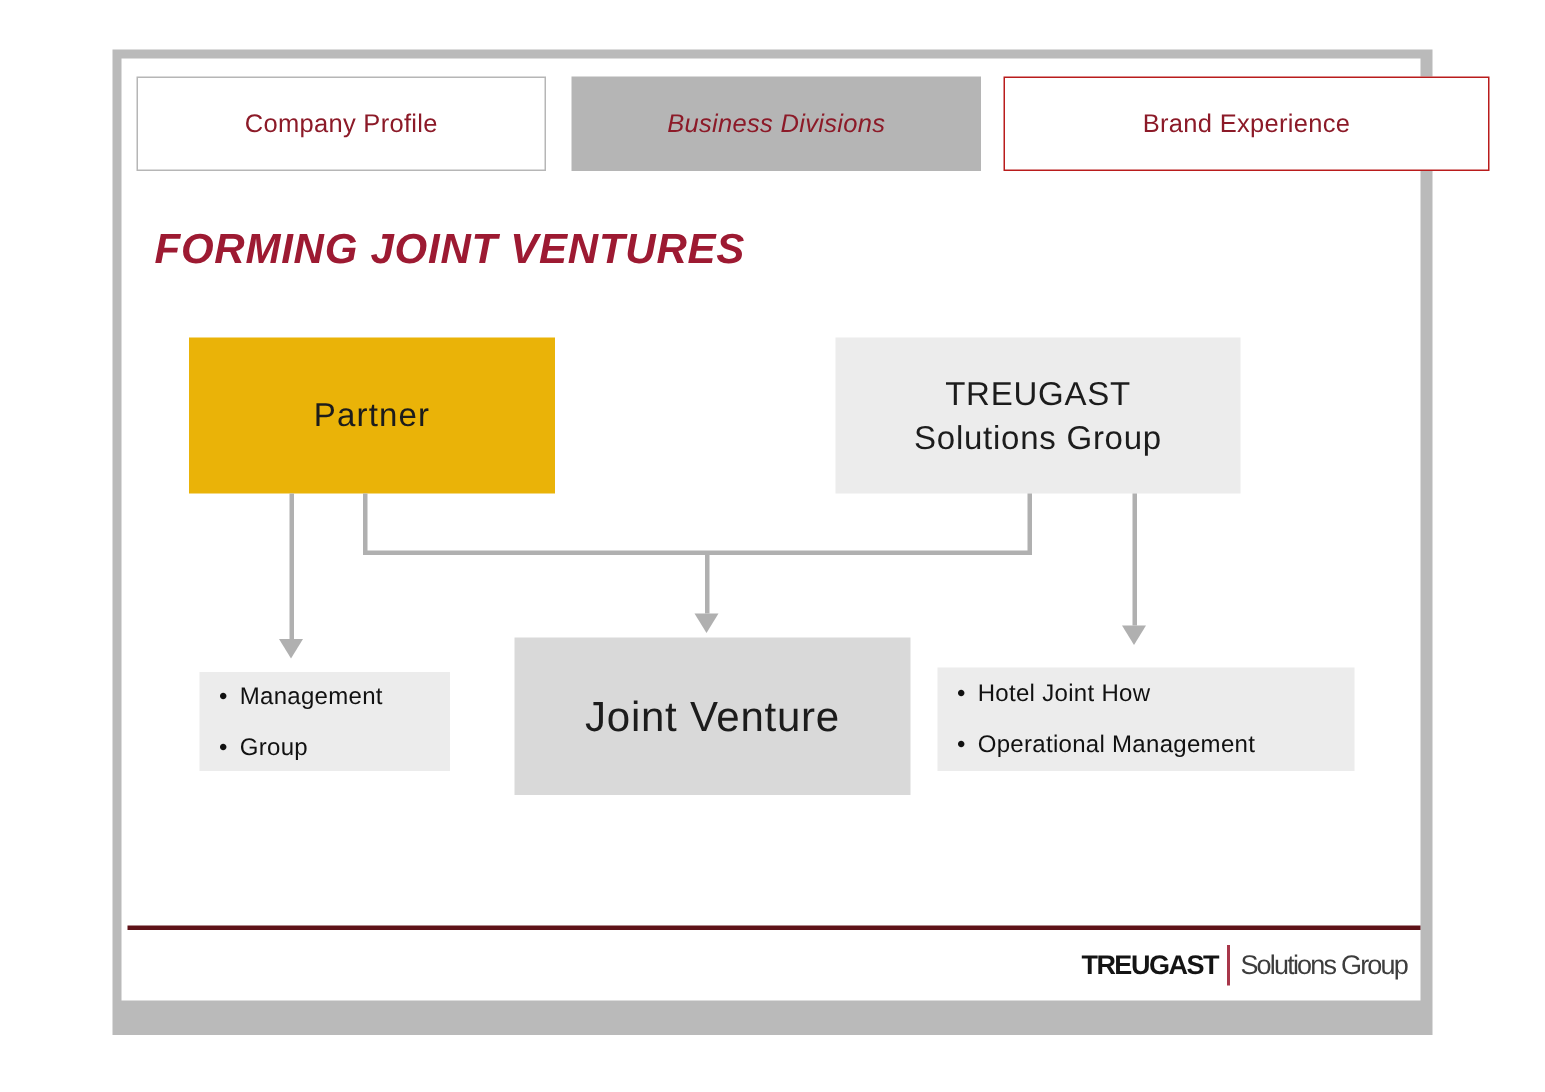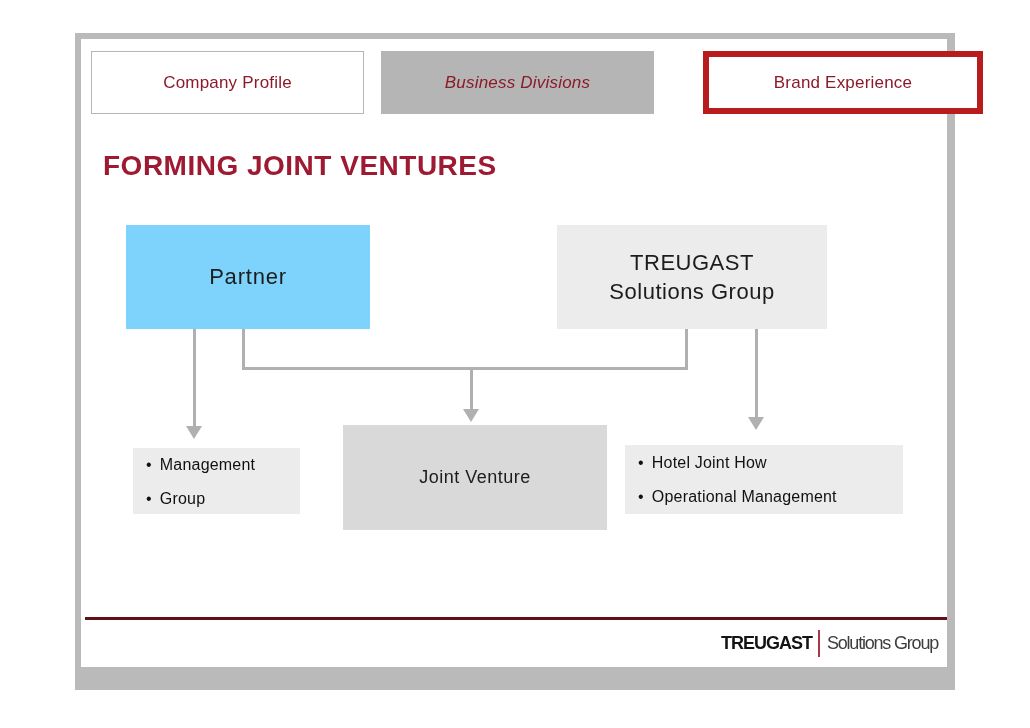--- a/index.html
+++ b/index.html
@@ -20,35 +20,35 @@
   }
   
   .tab {
     position: absolute; top: 12px; height: 63px;
     display: flex; align-items: center; justify-content: center;
     font-size: 17px; color: #8c1a28; letter-spacing: .2px;
     box-sizing: border-box; cursor: pointer;
   }
   .tab-0 { left: 10px;  width: 273px; background: #ffffff; border: 1px solid #b6b6b6; align-items: center; }
   .tab-1 { left: 300px; width: 273px; background: #b5b5b5; font-style: italic; }
-  .tab-2 { left: 588px; width: 280px; background: #ffffff; border: 6px solid #b91c1c; margin-left: 34px; }
+  .tab-2 { left: 588px; width: 324px; background: #ffffff; border: 1px solid #b91c1c; }
   
   .title {
     position: absolute; left: 22px; top: 112px; margin: 0;
     font-size: 28px; line-height: 30px; font-weight: bold;
-    color: #9d1a32; letter-spacing: .5px;
+    color: #9d1a32; letter-spacing: .5px; font-style: italic;
   }
   
   .box {
     position: absolute; display: flex; align-items: center; justify-content: center;
     color: #1c1c1c; text-align: center;
   }
-  .box-partner  { left: 45px;  top: 186px; width: 244px; height: 104px; background: #7dd3fc; font-size: 22px; letter-spacing: .8px; }
+  .box-partner  { left: 45px;  top: 186px; width: 244px; height: 104px; background: #eab308; font-size: 22px; letter-spacing: .8px; }
   .box-treugast { left: 476px; top: 186px; width: 270px; height: 104px; background: #ececec; font-size: 22px; letter-spacing: .5px; flex-direction: column; line-height: 29px; }
-  .box-jv       { left: 262px; top: 386px; width: 264px; height: 105px; background: #d9d9d9; font-size: 18px; letter-spacing: .5px; }
+  .box-jv       { left: 262px; top: 386px; width: 264px; height: 105px; background: #d9d9d9; font-size: 28px; letter-spacing: .5px; }
   
   .conn { position: absolute; background: #b0b0b0; }
   .c1 { left: 112px; top: 290px; width: 3px; height: 97px; }
   .c2 { left: 161px; top: 290px; width: 3px; height: 41px; }
   .c3 { left: 161px; top: 328px; width: 446px; height: 3px; }
   .c4 { left: 604px; top: 290px; width: 3px; height: 41px; }
   .c5 { left: 389px; top: 331px; width: 3px; height: 39px; }
   .c6 { left: 674px; top: 290px; width: 3px; height: 88px; }
   .arrow {
     position: absolute; width: 0; height: 0;

